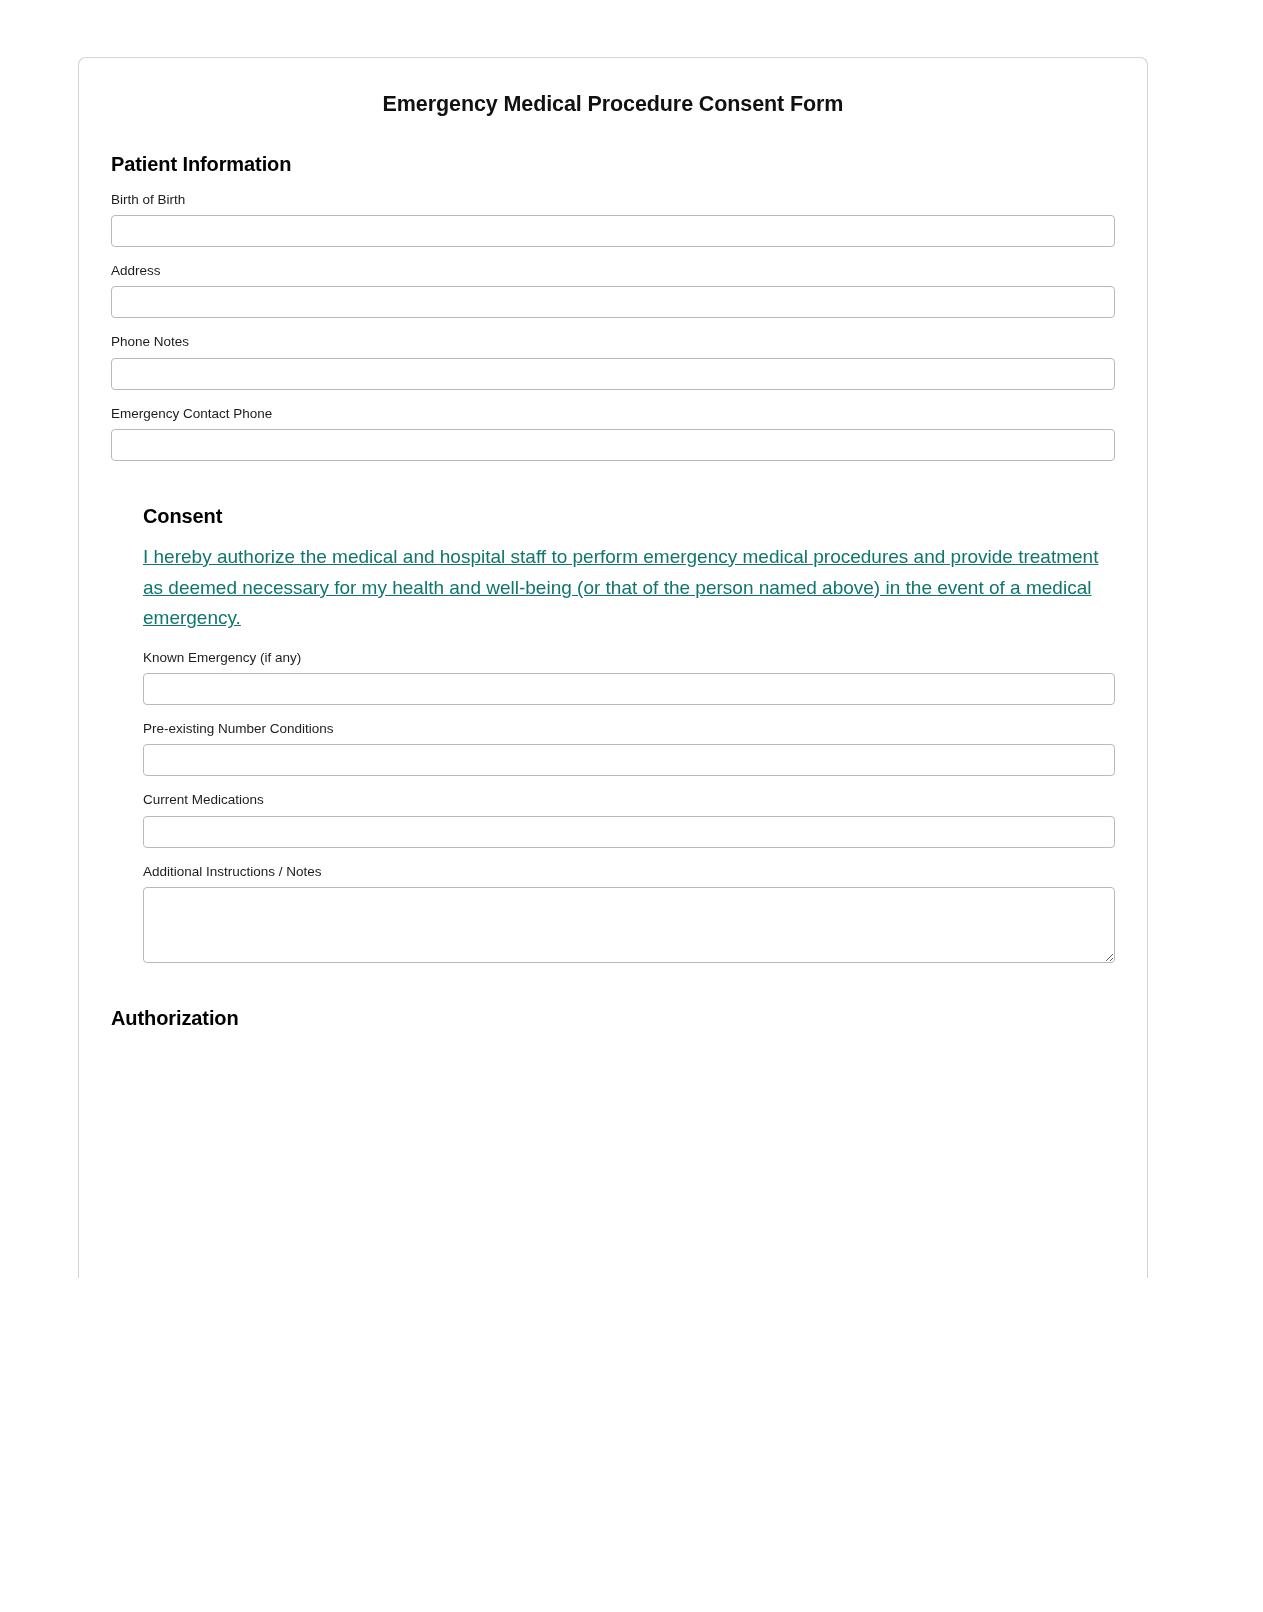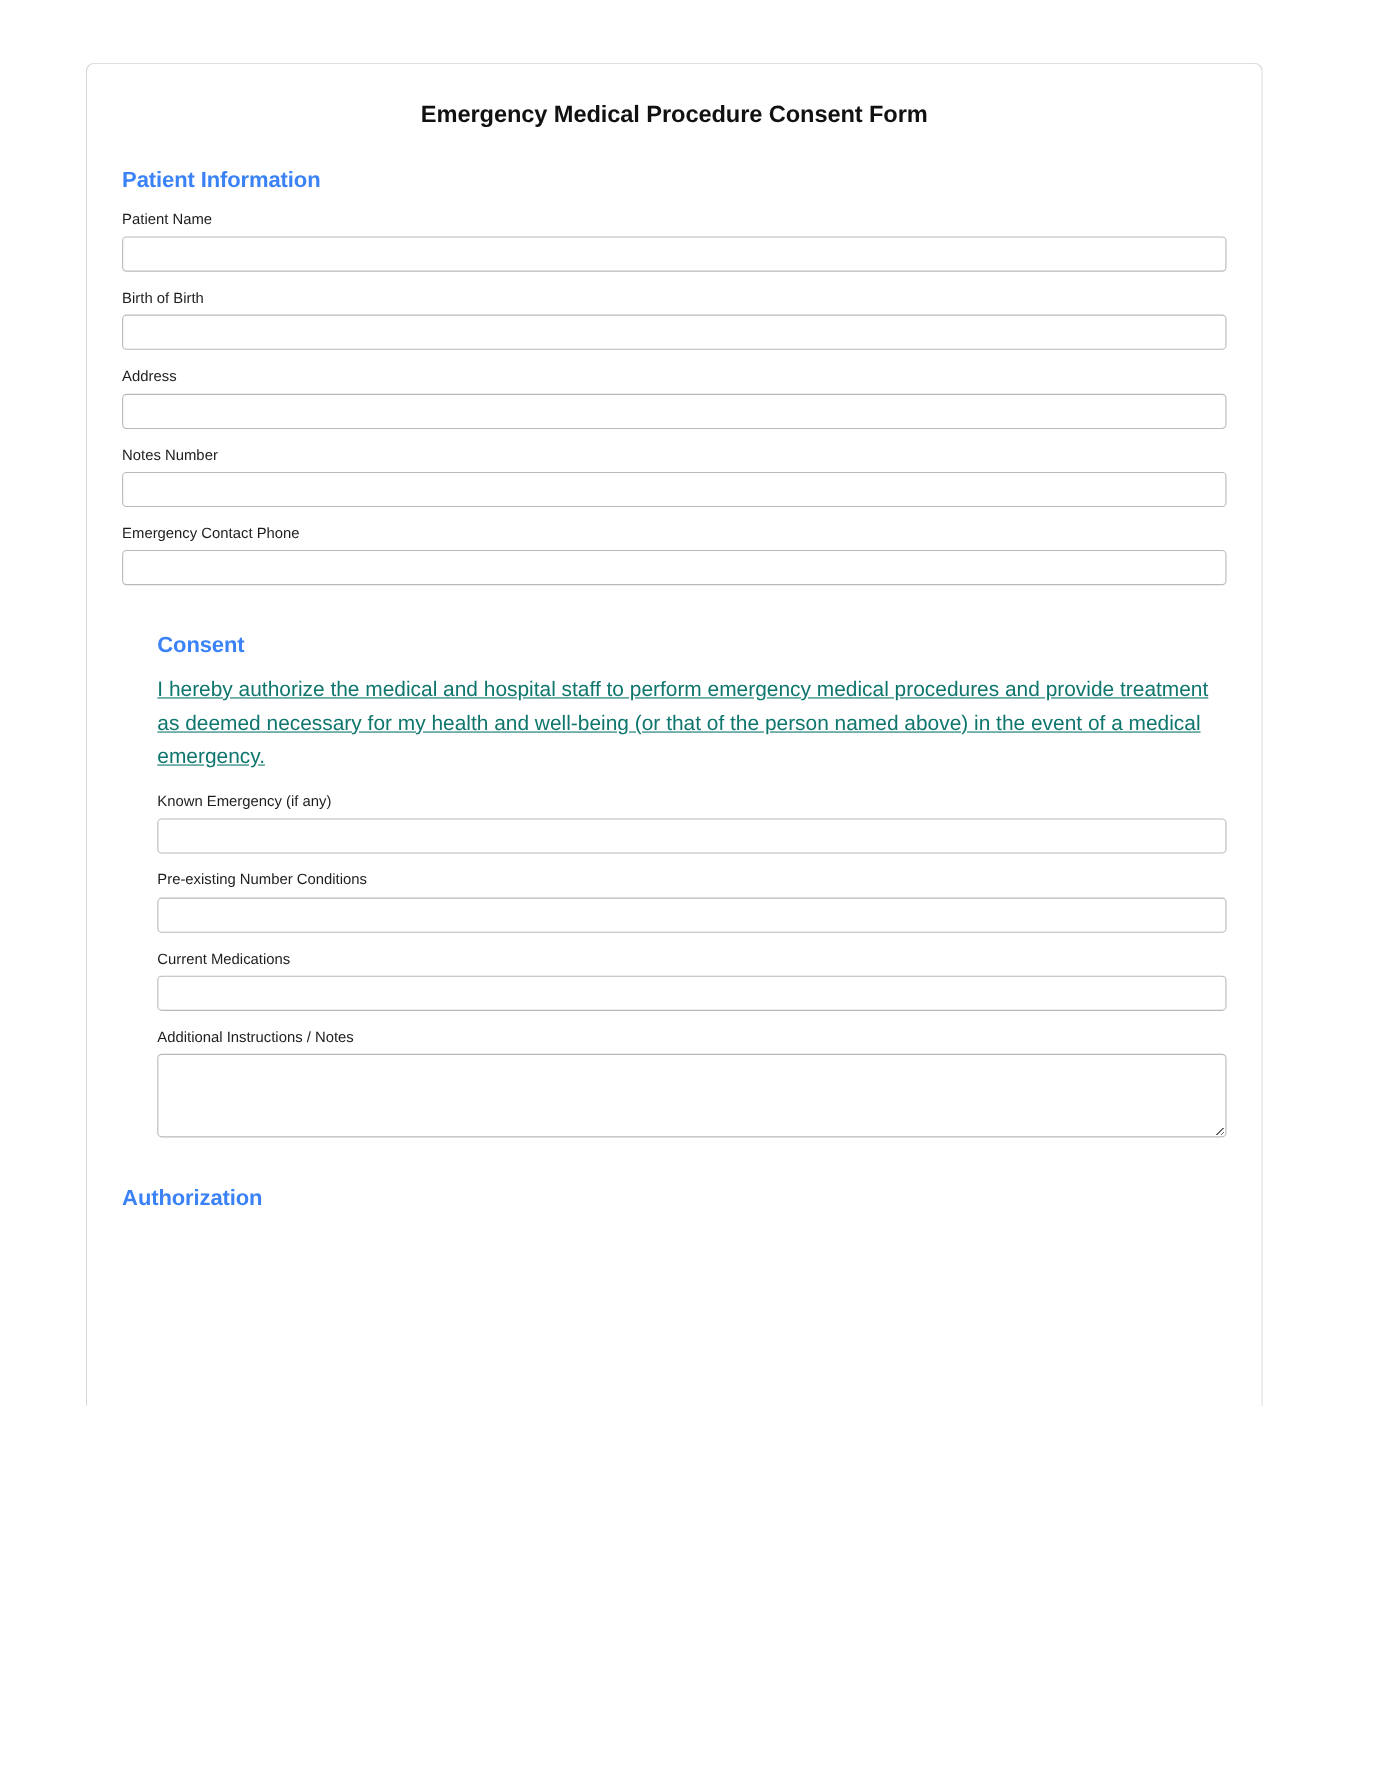--- a/index.html
+++ b/index.html
@@ -46,21 +46,21 @@
     font-size: 21.5px;
     font-weight: bold;
     letter-spacing: -0.1px;
     color: #111111;
   }
 
   .section-heading {
     margin: 0;
     font-size: 20px;
     font-weight: bold;
-    color: #3b82f6;
+    color: #000000;
     letter-spacing: -0.1px;
   }
 
   #section-patient-information { padding-top: 36px; }
   #section-consent            { padding-top: 44px; margin-left: 32px; }
   #section-authorization      { padding-top: 44px; }
 
   .field {
     margin-top: 16px;
   }
@@ -119,37 +119,33 @@
 
 <div class="viewport">
 
   <div class="form-card">
 
     <h1 class="form-title">Emergency Medical Procedure Consent Form</h1>
 
     <div id="section-patient-information">
       <h2 class="section-heading">Patient Information</h2>
 
-      <div class="field">
-        <label class="field-label">Patient Name</label>
-        <input class="text-input" type="text" placeholder="" style="">
-      </div>
 
       <div class="field">
         <label class="field-label">Birth of Birth</label>
         <input class="text-input" type="text" placeholder="" style="">
       </div>
 
       <div class="field">
         <label class="field-label">Address</label>
         <input class="text-input" type="text" placeholder="" style="">
       </div>
 
       <div class="field">
-        <label class="field-label">Notes Number</label>
+        <label class="field-label">Phone Notes</label>
         <input class="text-input" type="text" placeholder="" style="">
       </div>
 
 
       <div class="field">
         <label class="field-label">Emergency Contact Phone</label>
         <input class="text-input" type="text" placeholder="" style="">
       </div>
     </div>
 

